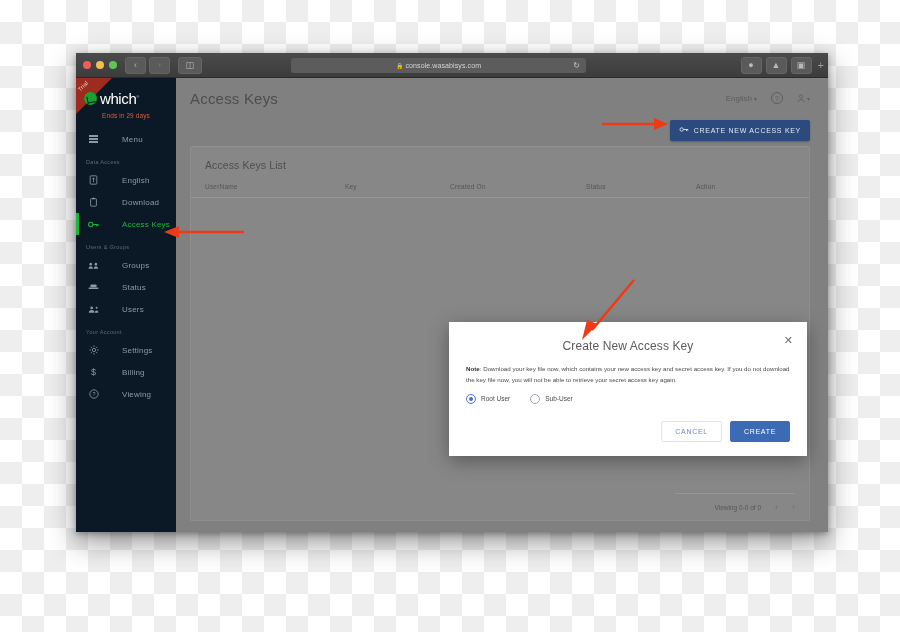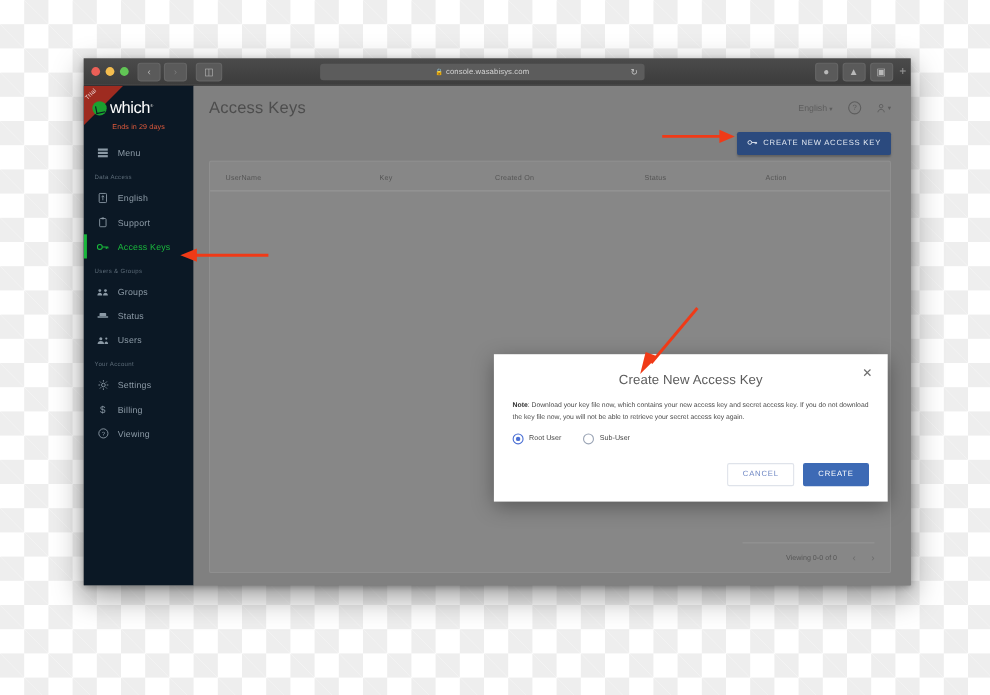--- a/index.html
+++ b/index.html
@@ -173,21 +173,21 @@
     text-align: center;
     color: #e05a3c;
     font-size: 6.5px;
     margin-top: 5px;
     letter-spacing: 0.1px;
   }
 
   .nav-item {
     display: flex;
     align-items: center;
-    gap: 8px;
+    gap: 23px;
     padding: 5px 0 5px 12px;
     color: #8c9aa6;
     font-size: 8px;
     letter-spacing: 0.2px;
     position: relative;
     height: 12px;
   }
   .nav-item .ico {
     width: 11px;
     display: flex;
@@ -483,21 +483,21 @@
         </span>
         <span>English</span>
       </div>
       <div class="nav-item">
         <span class="ico">
           <svg width="9" height="10" viewBox="0 0 10 12">
               <rect x="1.5" y="2" width="7" height="9" rx="1" fill="none" stroke="currentColor" stroke-width="1"></rect>
               <rect x="3.5" y="0.8" width="3" height="2" rx="0.5" fill="currentColor"></rect>
             </svg>
         </span>
-        <span>Support</span>
+        <span>Download</span>
       </div>
       <div class="nav-item active">
         <span class="ico">
           <svg width="11" height="9" viewBox="0 0 12 9">
               <circle cx="3" cy="4.5" r="2.4" fill="none" stroke="currentColor" stroke-width="1.1"></circle>
               <path d="M5.4 4.5h6M9.4 4.5v2M11 4.5v1.6" stroke="currentColor" stroke-width="1.1" fill="none"></path>
             </svg>
         </span>
         <span>Access Keys</span>
       </div>
@@ -580,20 +580,21 @@
         <span class="key-ico">
           <svg width="10" height="7" viewBox="0 0 12 9">
               <circle cx="3" cy="4.5" r="2.2" fill="none" stroke="currentColor" stroke-width="1.1"></circle>
               <path d="M5.2 4.5h6M9.3 4.5v2M10.9 4.5v1.6" stroke="currentColor" stroke-width="1.1" fill="none"></path>
             </svg>
         </span>
         <span>CREATE NEW ACCESS KEY</span>
       </div>
 
       <div id="content-card">
+        <div id="list-title">Access Keys List</div>
         <div id="table-head">
           <div class="col">UserName</div>
           <div class="col">Key</div>
           <div class="col">Created On</div>
           <div class="col">Status</div>
           <div class="col">Action</div>
         </div>
         <div id="pagination-divider"></div>
         <div id="pagination">
           <span>Viewing 0-0 of 0</span>

